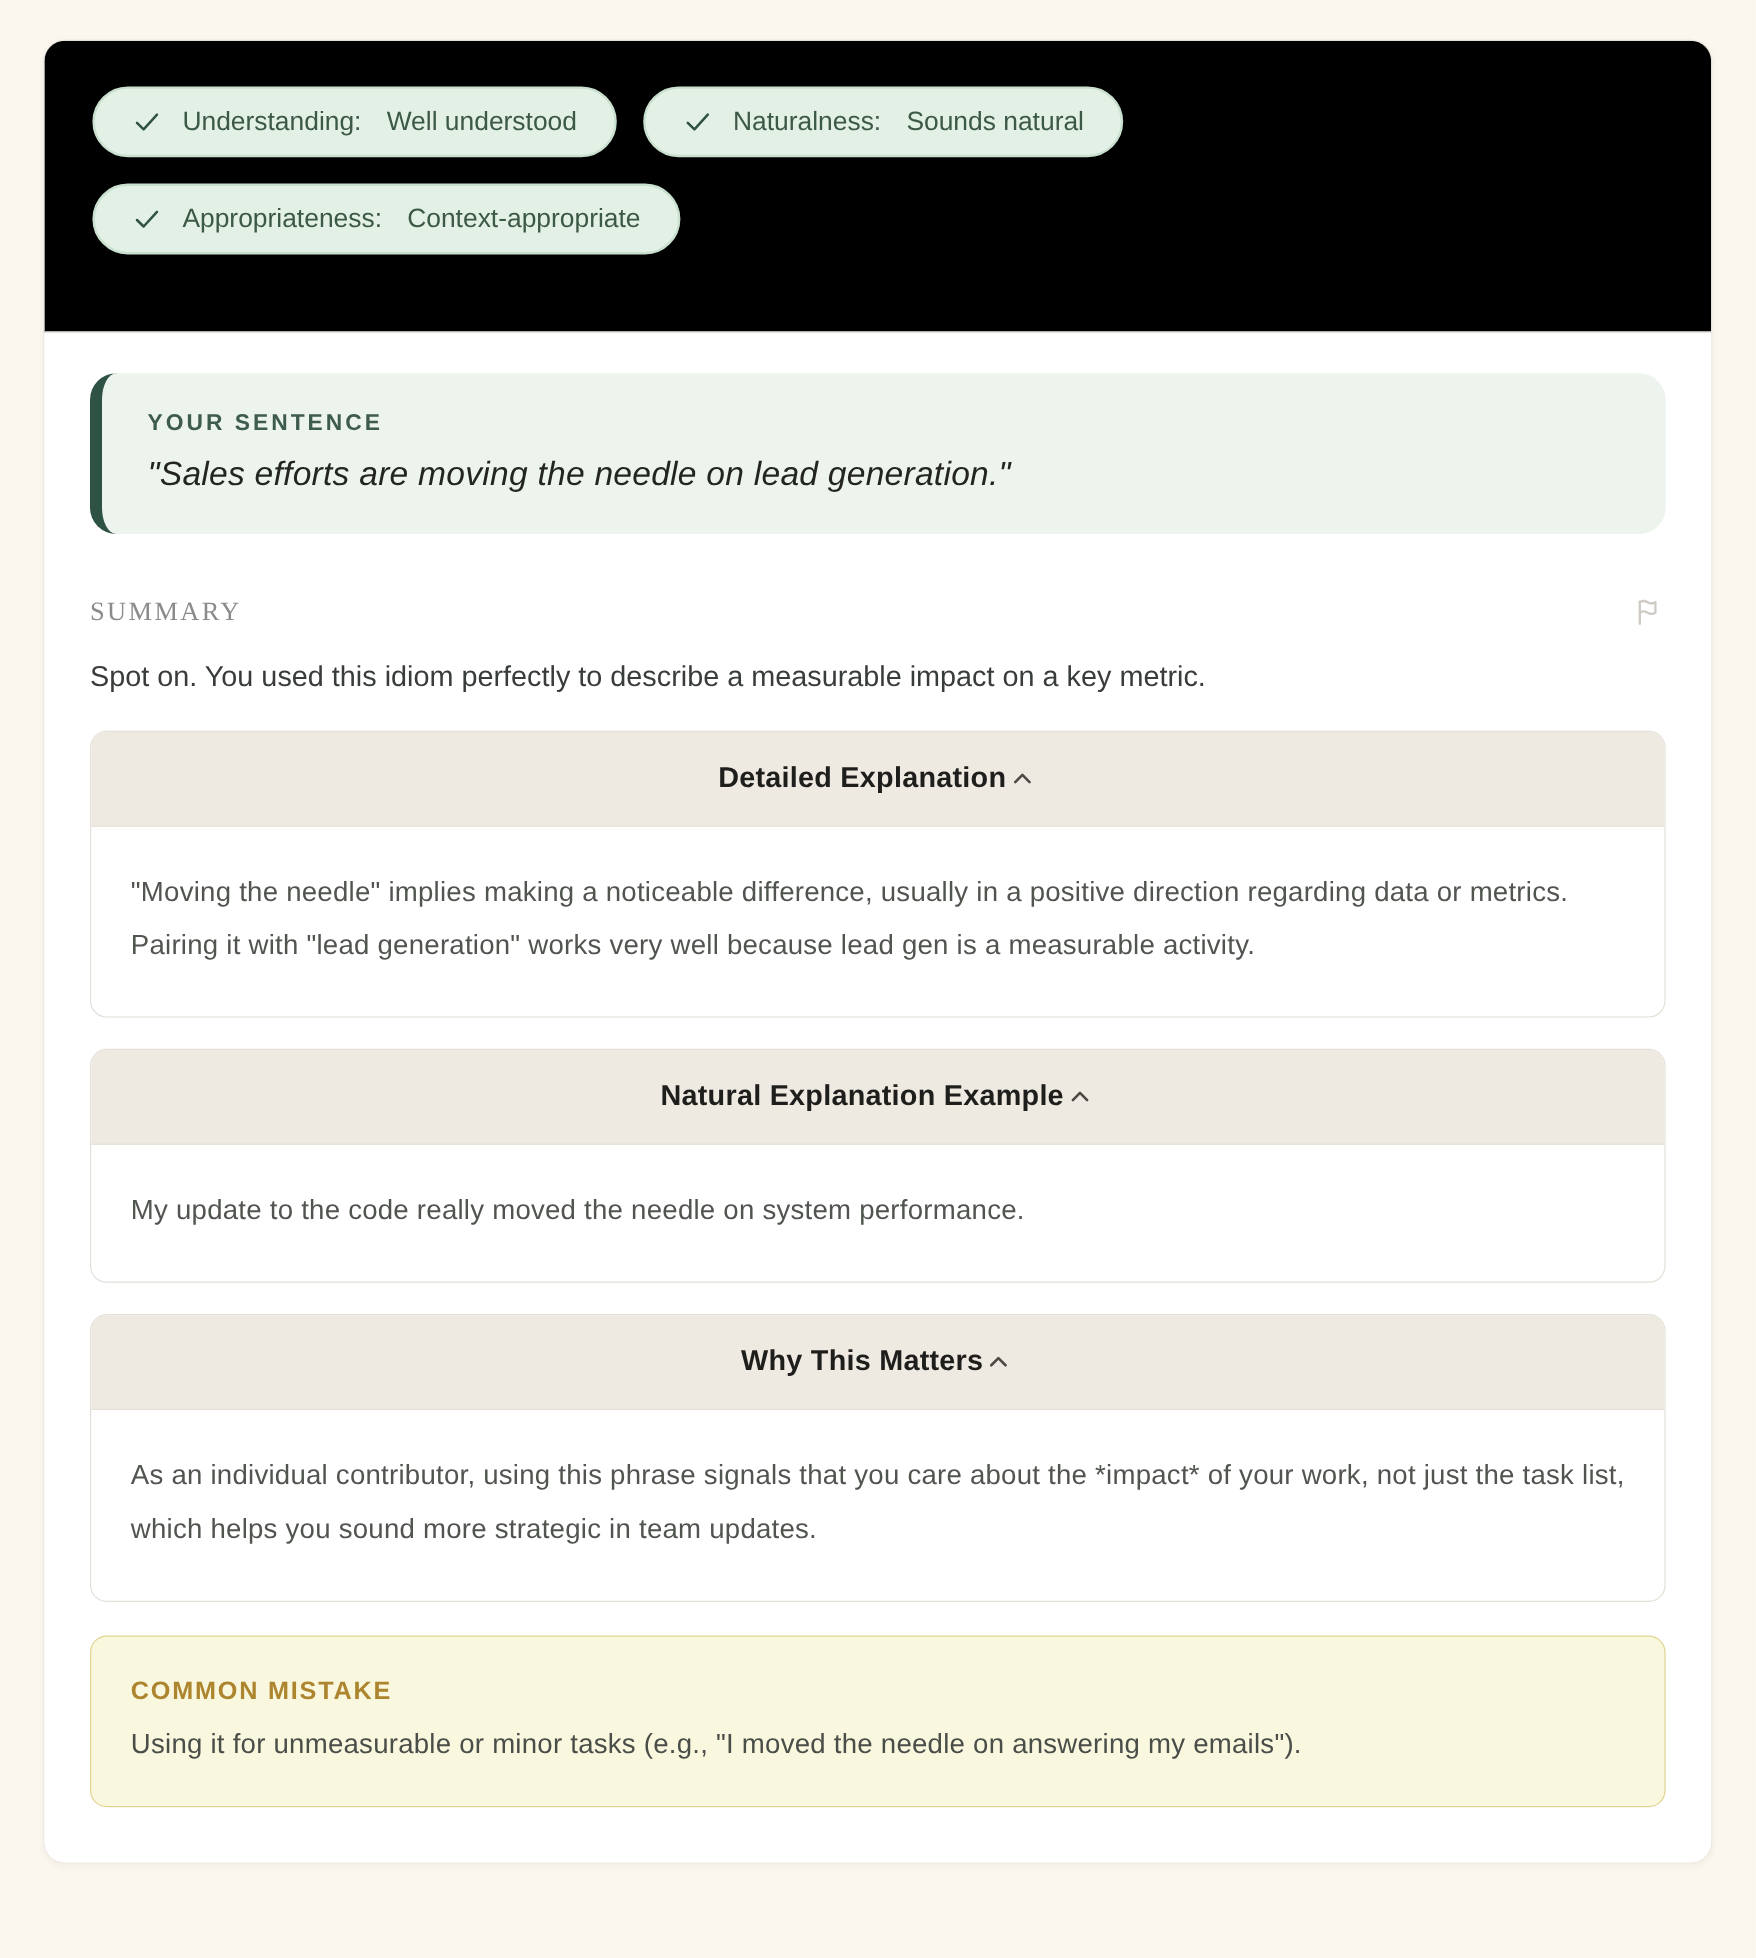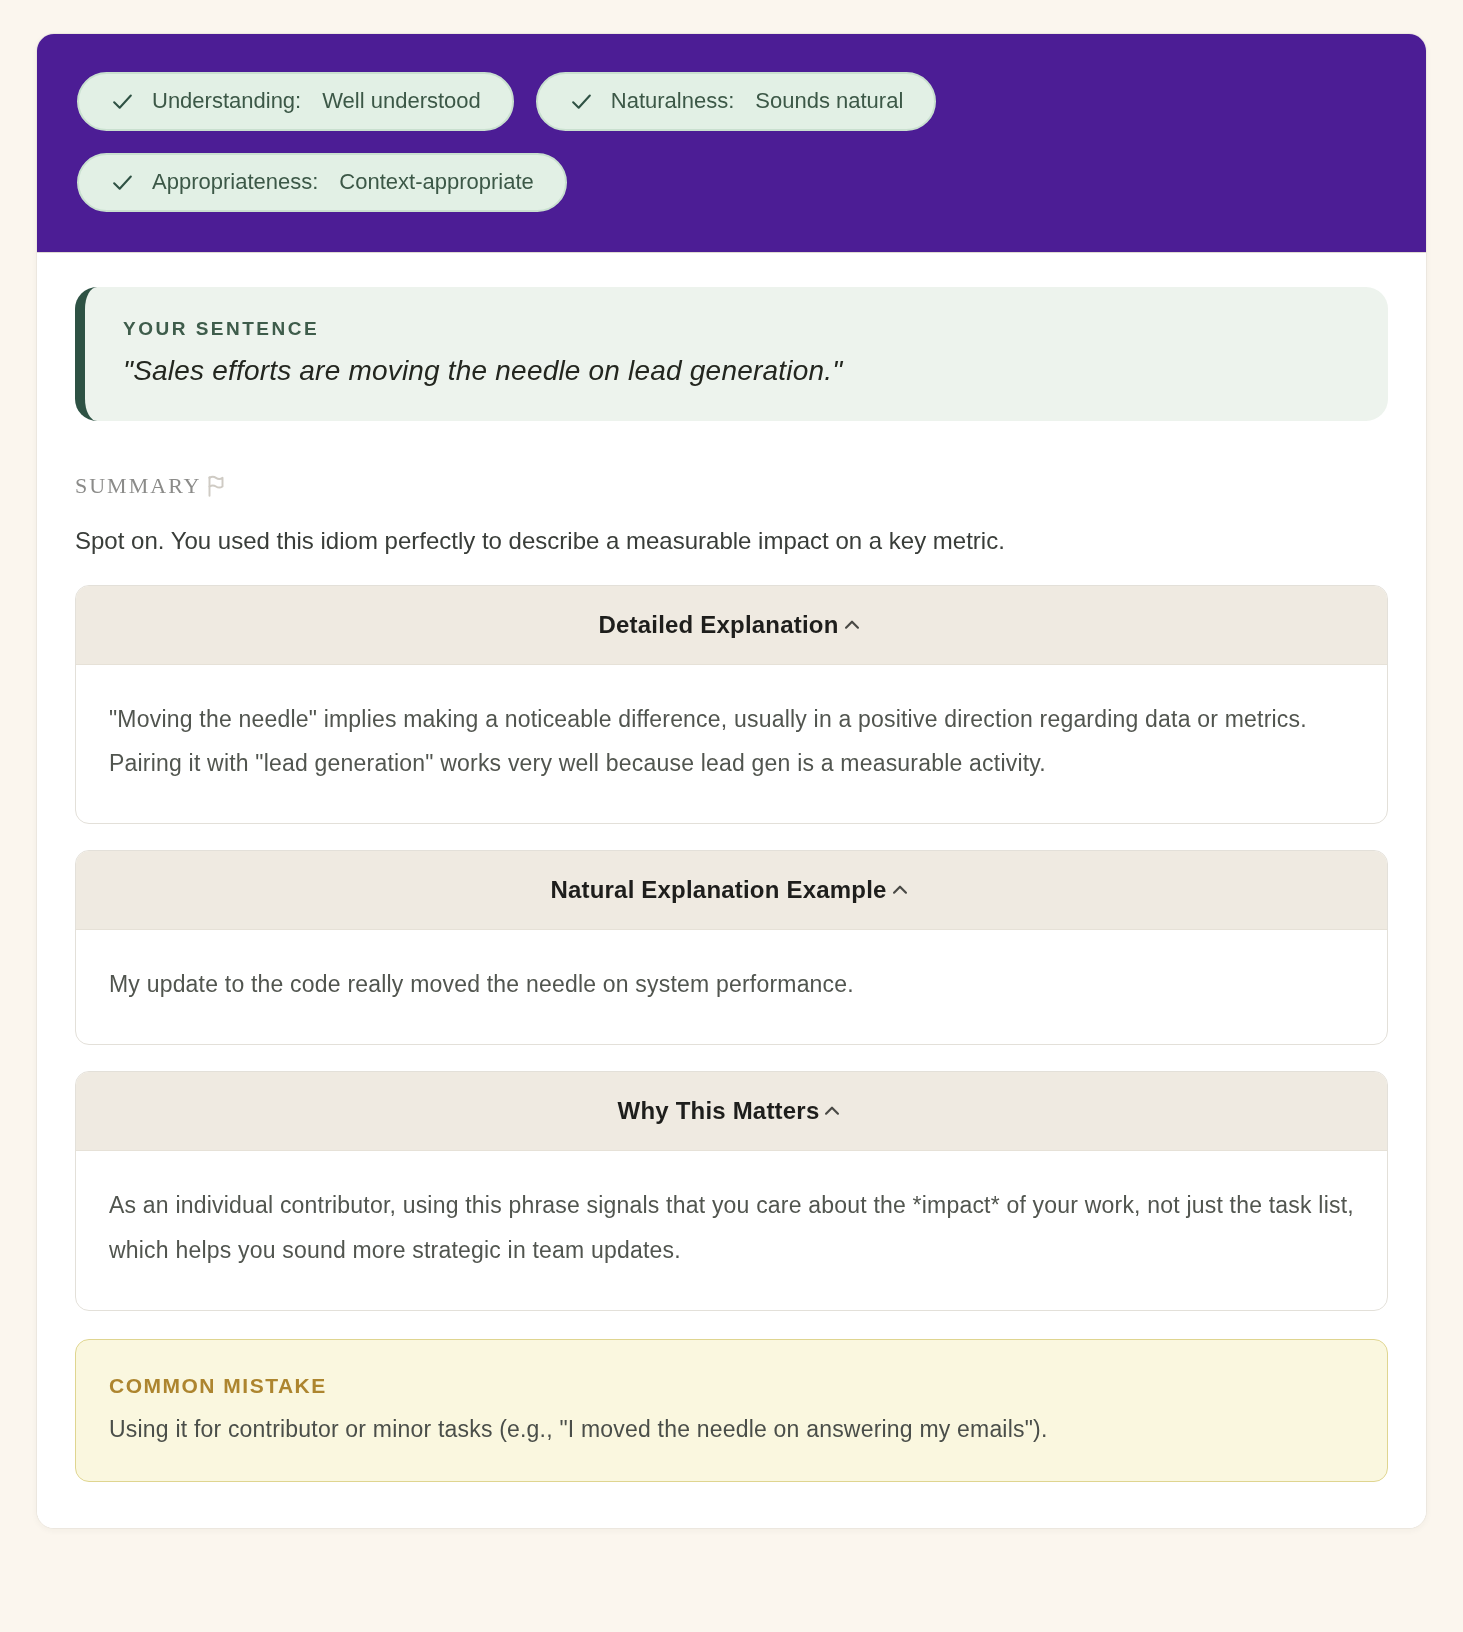--- a/index.html
+++ b/index.html
@@ -11,22 +11,22 @@
     margin:33px 36px;
     background:#ffffff;
     border:1px solid #ECE7DF;
     border-radius:18px;
     overflow:hidden;
     box-shadow:0 2px 6px rgba(60,50,30,0.04);
   }
 
   
   .card-header {
-    background:#4c1d95;
-    padding:38px 40px 40px;
+    background:#000000;
+    padding:38px 40px 64px;
     border-bottom:1px solid #DFDAD2;
   }
   .badge-row { display:flex; flex-wrap:wrap; gap:22px; }
   .badge {
     display:inline-flex; align-items:center; gap:17px;
     background:#E2F0E5;
     border:2px solid #C9E0CF;
     border-radius:999px;
     padding:15px 31px;
     color:#3C5847;
@@ -56,21 +56,21 @@
   .quote-text {
     margin-top:15px;
     font-style:italic;
     font-size:28px;
     color:#23261F;
     letter-spacing:0.2px;
   }
 
   .summary-row {
     margin-top:50px;
-    display:flex; align-items:center; justify-content:flex-start;
+    display:flex; align-items:center; justify-content:space-between;
   }
   .summary-label {
     font-family:"Liberation Serif", serif;
     color:#8B8B89;
     font-size:22px;
     letter-spacing:2px;
   }
   .flag-button { background:none; border:none; cursor:pointer; display:flex; padding:2px; }
   .summary-text { margin-top:22px; font-size:24px; color:#393D39; line-height:1.5; }
 
@@ -200,17 +200,17 @@
           <svg width="26" height="26" viewBox="0 0 24 24" fill="none" stroke="#4A4A46" stroke-width="2" stroke-linecap="round" stroke-linejoin="round">
               <path d="M6.5 14.5 L12 9 L17.5 14.5"></path>
             </svg>
         </span>
       </div>
       <div class="section-body">As an individual contributor, using this phrase signals that you care about the *impact* of your work, not just the task list, which helps you sound more strategic in team updates.</div>
     </div>
 
     <div class="mistake-box">
       <div class="mistake-label">COMMON MISTAKE</div>
-      <div class="mistake-text">Using it for contributor or minor tasks (e.g., "I moved the needle on answering my emails").</div>
+      <div class="mistake-text">Using it for unmeasurable or minor tasks (e.g., "I moved the needle on answering my emails").</div>
     </div>
 
   </div>
 </div>
 
 </body></html>

